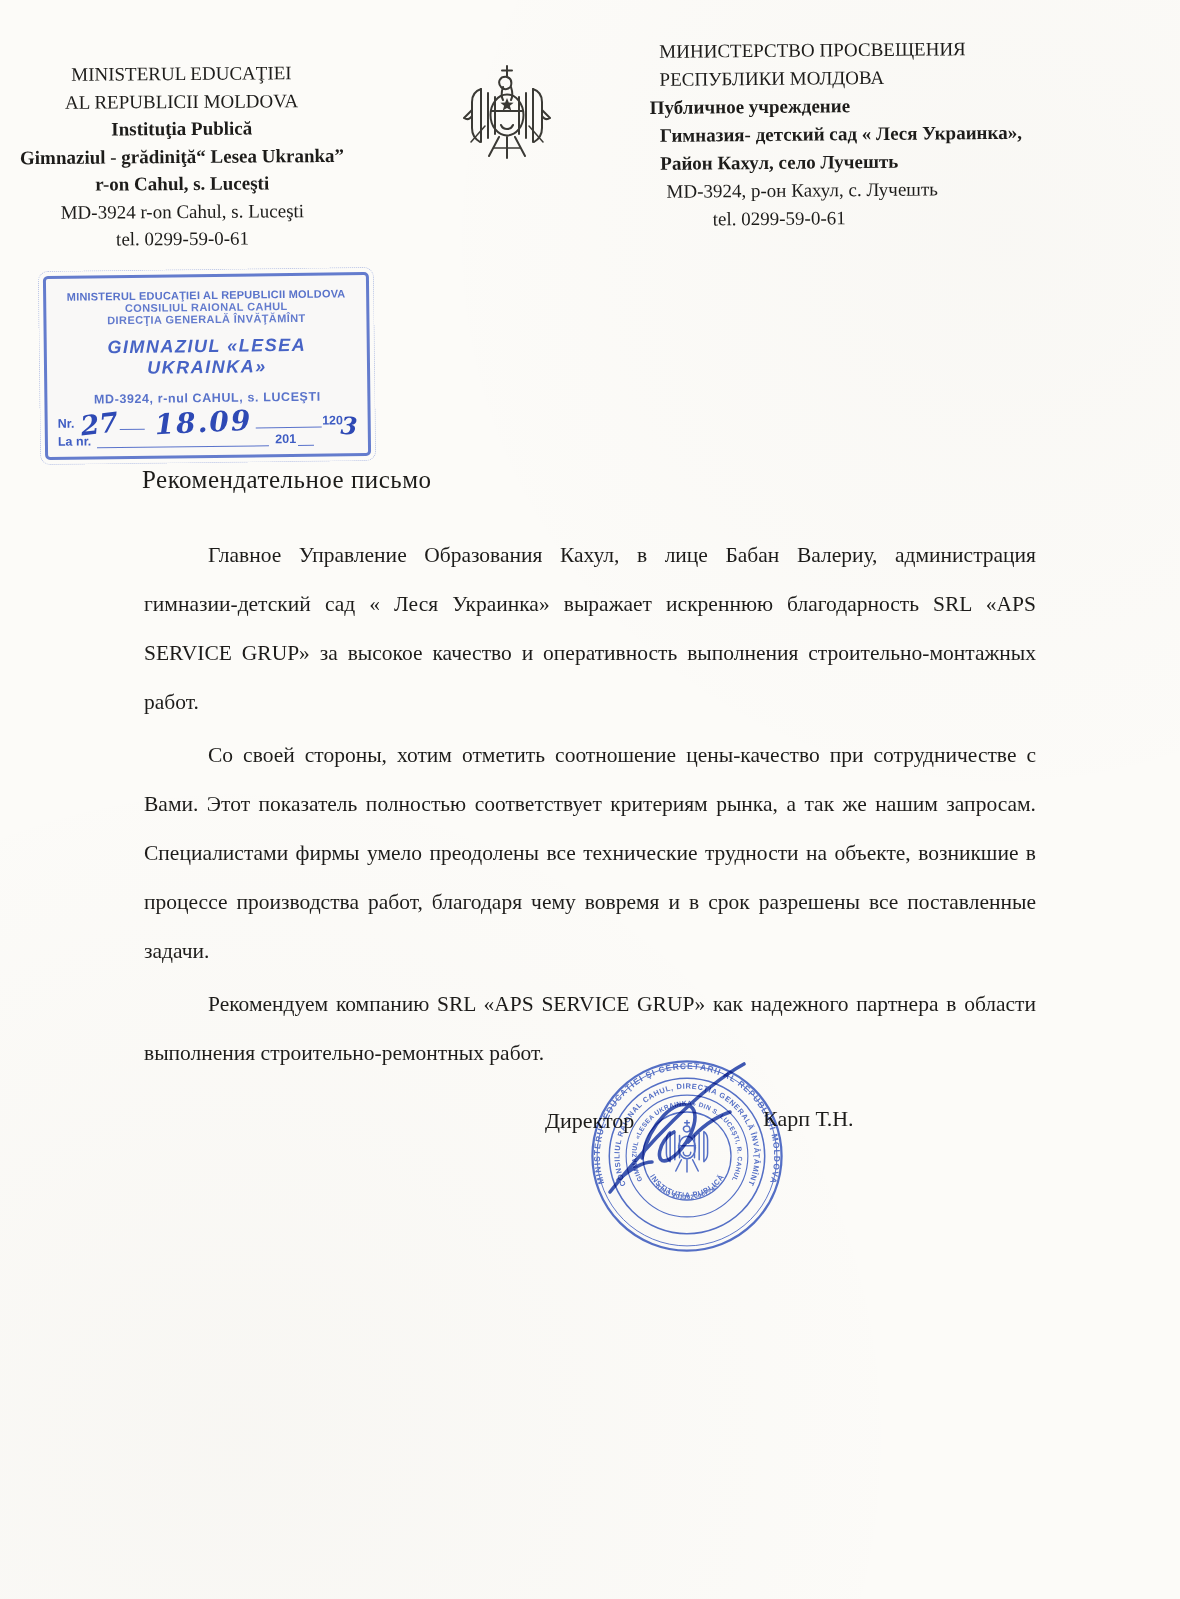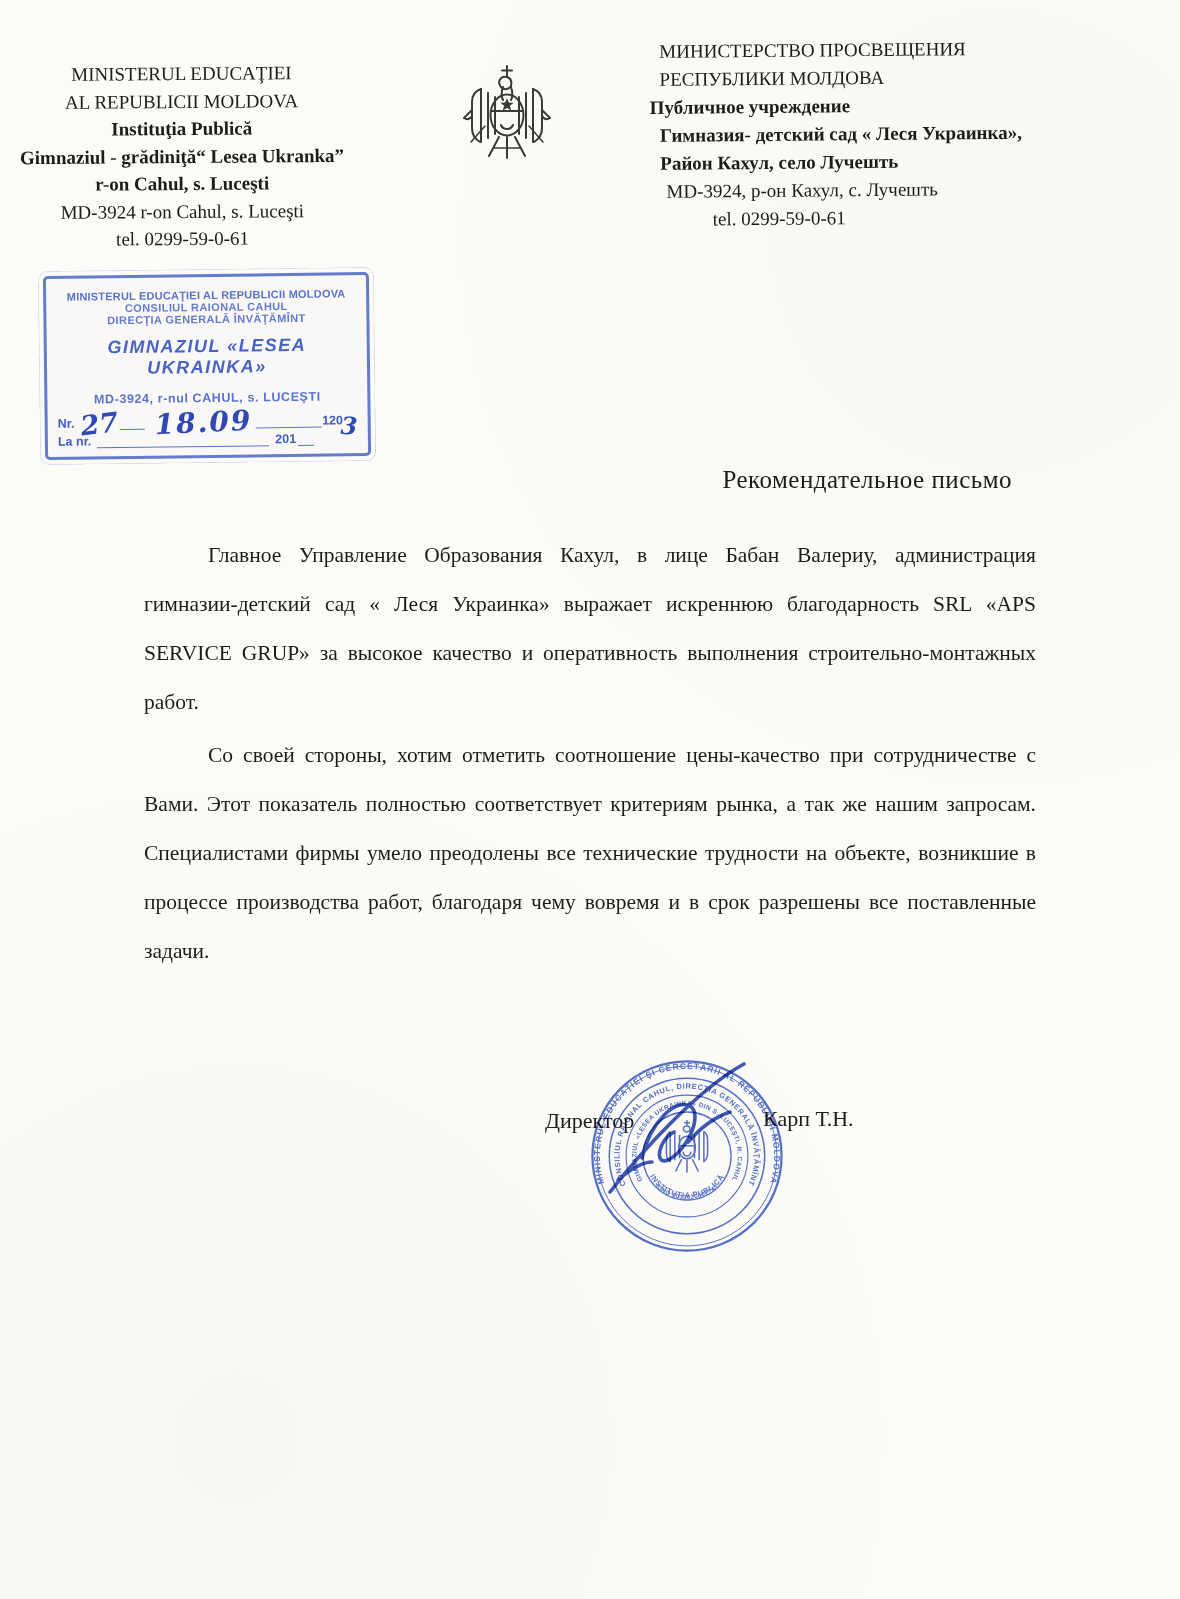--- a/index.html
+++ b/index.html
@@ -55,21 +55,21 @@
   .hw{
     font-family:"DejaVu Serif", serif;font-style:italic;
     color:#2e49b5;line-height:0.6;
   }
   .hw-nr{font-size:27px;transform:rotate(-6deg);margin:0 2px -2px 6px;}
   .hw-date{font-size:28px;transform:rotate(-2deg);margin:0 4px -3px 10px;letter-spacing:2px;}
   .hw-year{font-size:24px;transform:rotate(4deg);margin-left:-2px;margin-bottom:-6px;}
   
   .title{
     position:absolute;left:142px;top:466px;width:870px;
-    text-align:right;font-size:25px;letter-spacing:0.5px;
+    text-align:left;font-size:25px;letter-spacing:0.5px;
   }
   .body-text{
     position:absolute;left:140px;top:527px;width:900px;
     font-size:21.5px;line-height:49px;text-align:justify;
   }
   .body-text p{margin:4px;text-indent:64px;}
   .sig-role{position:absolute;left:545px;top:1108px;font-size:22px;}
   .sig-name{position:absolute;left:763px;top:1106px;font-size:22px;}
   
   .round-stamp{
@@ -150,20 +150,21 @@
       <span>201</span>
       <span class="u" style="width:16px;margin-left:2px"></span>
     </div>
   </div>
 
   <div class="title">Рекомендательное письмо</div>
 
   <div class="body-text">
     <p>Главное Управление Образования Кахул, в лице Бабан Валериу, администрация гимназии-детский сад « Леся Украинка» выражает искреннюю благодарность SRL «APS SERVICE GRUP» за высокое качество и оперативность выполнения строительно-монтажных работ.</p>
     <p>Со своей стороны, хотим отметить соотношение цены-качество при сотрудничестве с Вами. Этот показатель полностью соответствует критериям рынка, а так же нашим запросам. Специалистами фирмы умело преодолены все технические трудности на объекте, возникшие в процессе производства работ, благодаря чему вовремя и в срок разрешены все поставленные задачи.</p>
+    <p>Рекомендуем компанию SRL «APS SERVICE GRUP» как надежного партнера в области выполнения строительно-ремонтных работ.</p>
   </div>
 
   <div class="sig-role">Директор</div>
   <div class="sig-name">Карп Т.Н.</div>
 
   <svg class="round-stamp" viewBox="0 0 220 220">
     <defs>
       <path id="ringOuter" d="M 110,203 A 93,93 0 0 1 110,17 A 93,93 0 0 1 110,203"></path>
       <path id="ringMid" d="M 110,182 A 72,72 0 0 1 110,38 A 72,72 0 0 1 110,182"></path>
       <path id="ringInner" d="M 110,164 A 54,54 0 0 1 110,56 A 54,54 0 0 1 110,164"></path>

